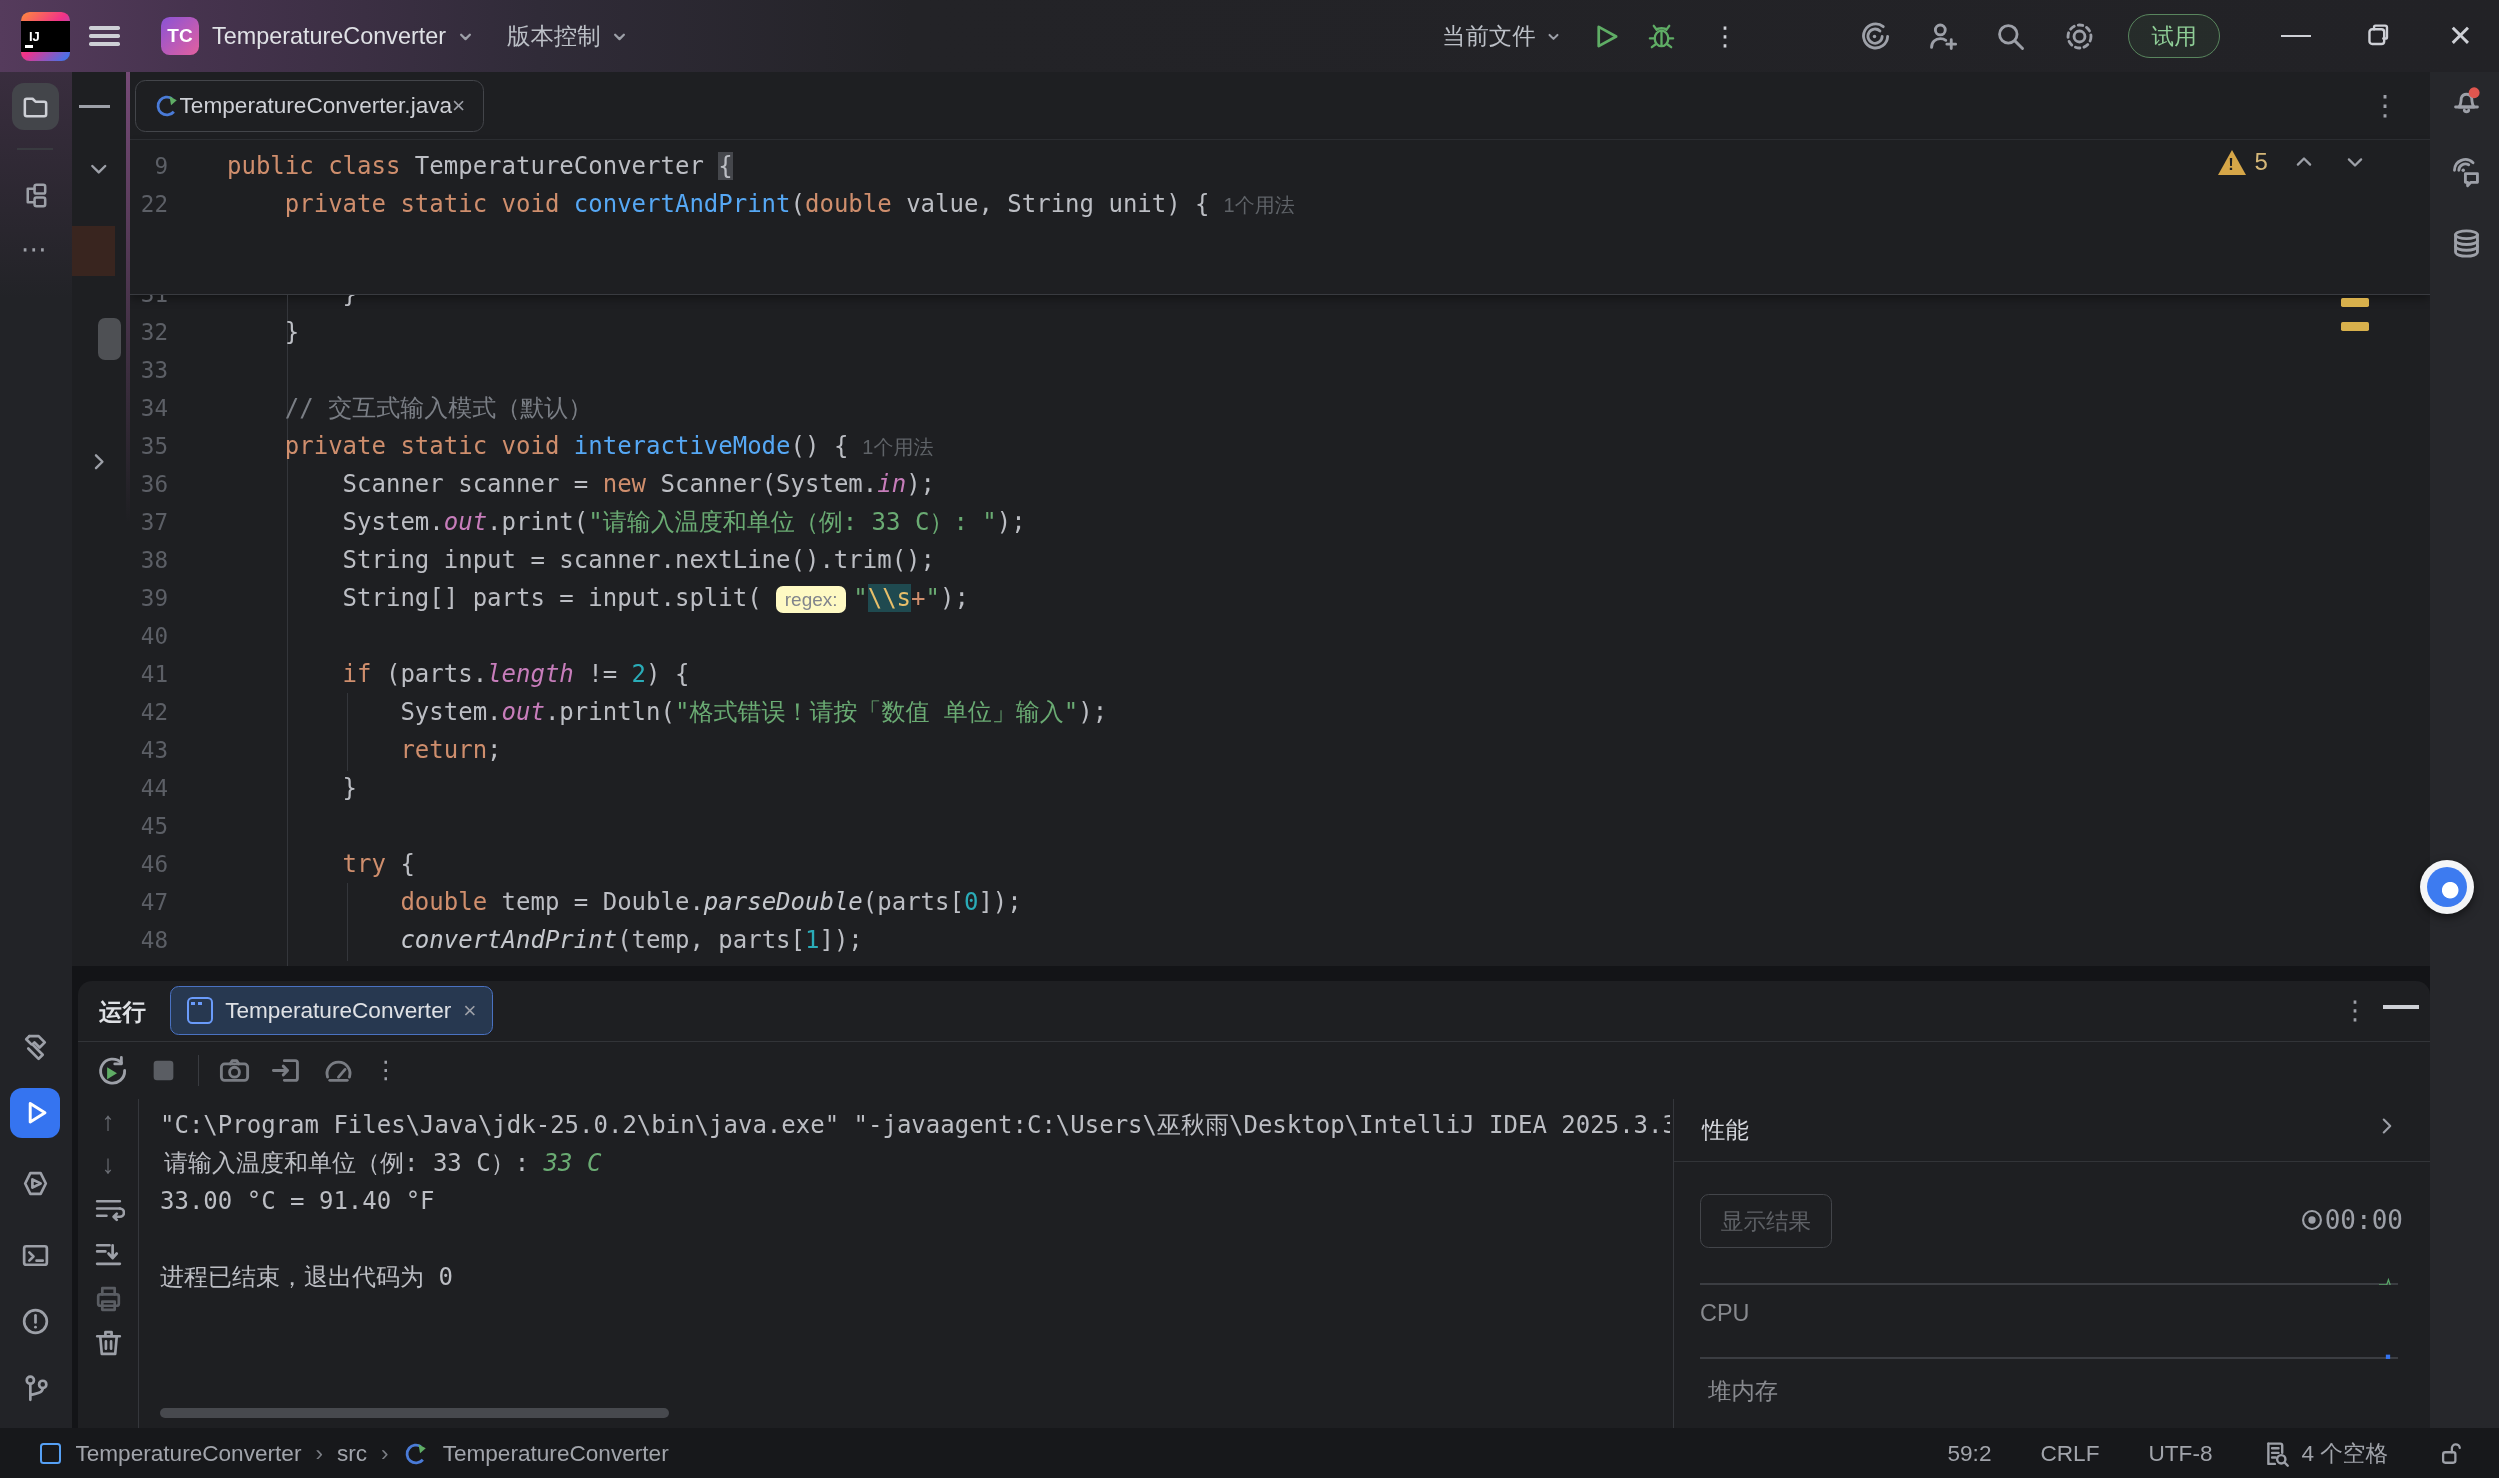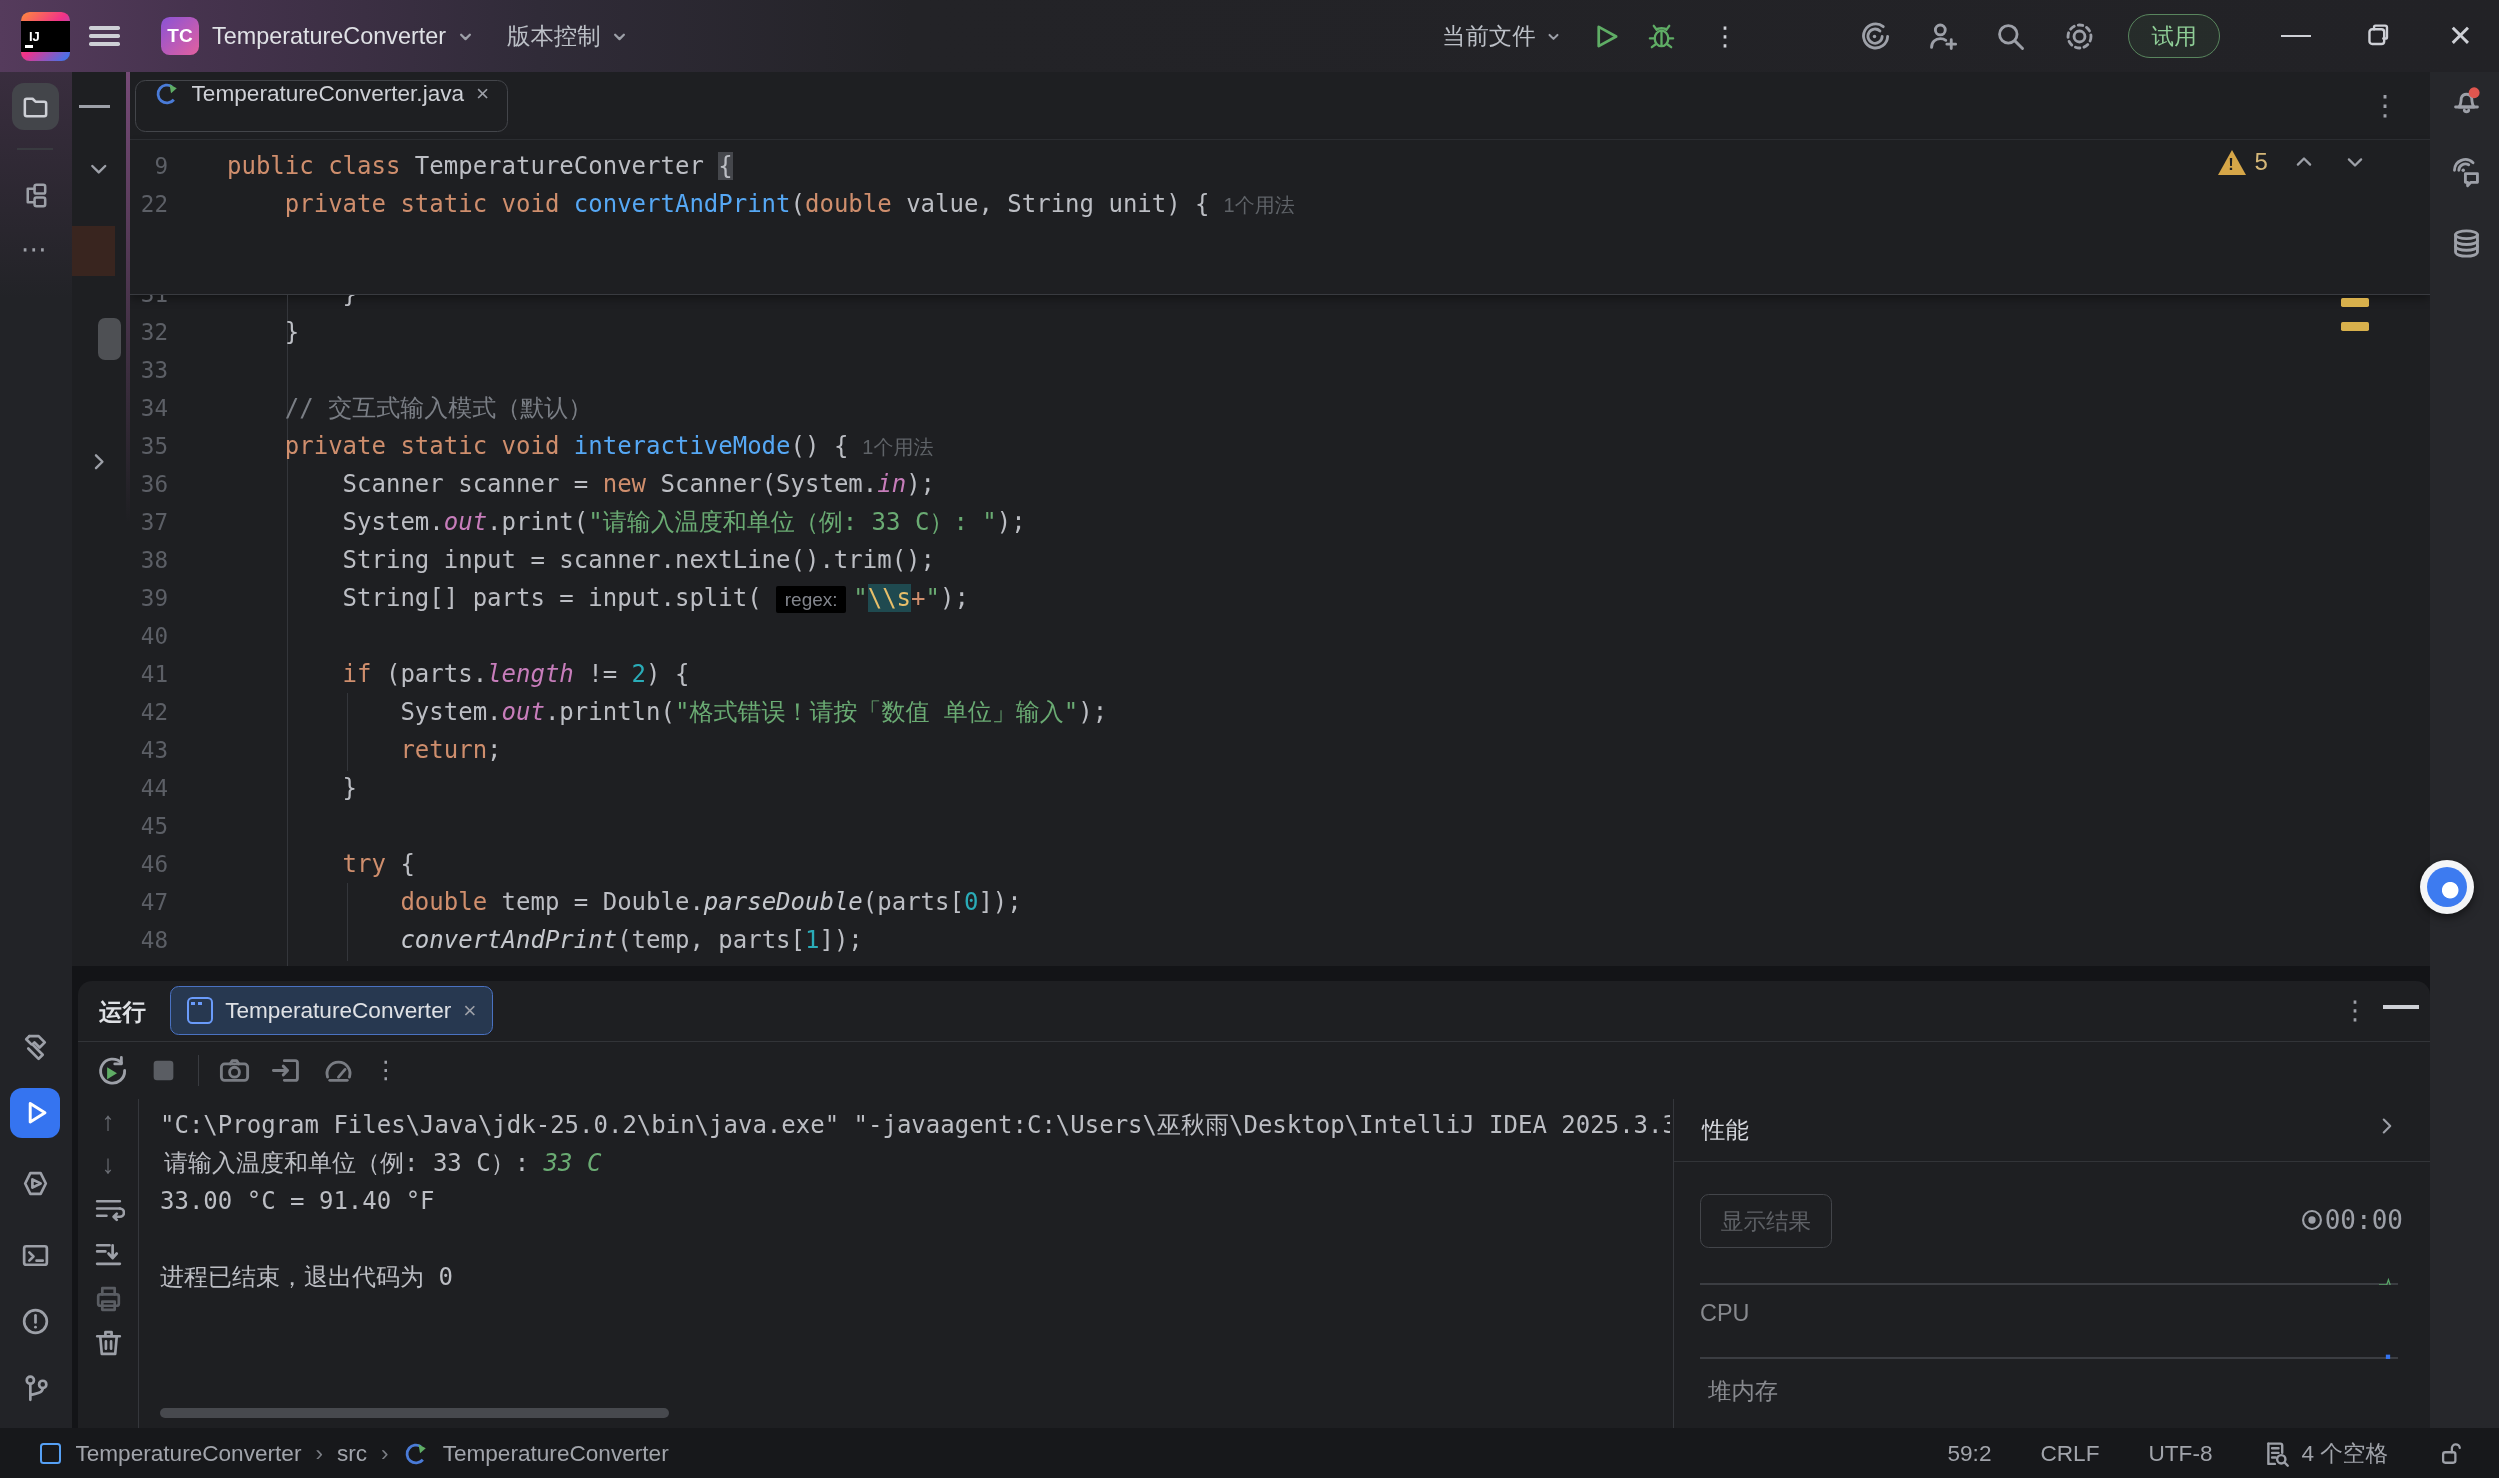--- a/index.html
+++ b/index.html
@@ -42,21 +42,21 @@
   #gutter-strip{left:72px;top:72px;width:58px;height:894px;background:#1e1f22;}
   #gutter-strip .purple{position:absolute;right:0;top:0;width:4.3px;height:451px;
     background:linear-gradient(180deg,rgba(140,85,140,.8),rgba(140,85,140,0));}
   #gutter-strip .minus{position:absolute;left:7px;top:33px;width:31px;height:2.6px;background:#9da0a8;}
   #gutter-strip .mark-red{position:absolute;left:0;top:154px;width:43px;height:50px;background:#39251f;}
   #gutter-strip .thumb{position:absolute;left:26px;top:246px;width:22.6px;height:42px;background:#4e5054;border-radius:7px;}
   
   #editor{left:130px;top:72px;width:2300px;height:894px;background:#1e1f22;overflow:hidden;}
   #tabbar{position:absolute;left:0;top:0;width:2300px;height:67px;border-bottom:0.9px solid #2d2f33;}
   #file-tab{position:absolute;left:5.2px;top:7.8px;height:50px;padding:0 17.4px;border:1.7px solid #43454a;border-radius:10.4px;
-    display:flex;align-items:flex-start;gap:12px;font-size:22.6px;color:#ced0d6;}
+    display:flex;align-items:center;font-size:22.6px;color:#ced0d6;}
   .close-x{color:#9da0a8;font-size:22.6px;}
   #tabs-more{position:absolute;right:31px;top:17.4px;color:#9da0a8;font-size:28px;}
   #sticky{position:absolute;left:0;top:68px;width:2300px;height:154px;background:#1e1f22;
     border-bottom:0.9px solid #393b40;box-shadow:0 5.2px 8.7px rgba(0,0,0,.35);}
   #sticky-rows{position:absolute;left:0;top:7px;width:2300px;}
   .code-row{height:38px;line-height:38px;display:flex;}
   .ln{width:38px;padding-right:12px;text-align:right;color:#5c5f66;
     font-family:"DejaVu Sans Mono",monospace;font-size:22.6px;flex:none;}
   .ct{white-space:pre;font-family:"DejaVu Sans Mono",monospace;font-size:24px;margin-left:47px;}
   #code-clip{position:absolute;left:0;top:223px;width:2300px;height:743px;overflow:hidden;}
@@ -66,22 +66,22 @@
   .tk-kw{color:#cf8e6d;}
   .tk-fn{color:#56a8f5;}
   .tk-itfn{color:#c5c8ce;font-style:italic;}
   .tk-fld{color:#c77dbb;font-style:italic;}
   .tk-num{color:#2aacb8;}
   .tk-str{color:#6aab73;}
   .tk-cmt{color:#7a7e85;}
   .tk-esc{color:#e8bf6a;background:#1f4a50;}
   .tk-caret{background:#45474c;color:#bcbec4;}
   .tk-hint{font-family:"Liberation Sans",sans-serif;font-size:20px;color:#5f6368;margin-left:14px;}
-  .tk-hintpill{font-family:"Liberation Sans",sans-serif;font-size:19px;color:#82858c;background:#000000;
-    border-radius:2px;padding:2.6px 8.7px;margin-right:7px;}
+  .tk-hintpill{font-family:"Liberation Sans",sans-serif;font-size:19px;color:#82858c;background:#fef9c3;
+    border-radius:7px;padding:2.6px 8.7px;margin-right:7px;}
   #inspect-widget{position:absolute;right:61px;top:76px;display:flex;align-items:center;gap:22.6px;}
   .warn-tri{width:0;height:0;border-left:14.8px solid transparent;border-right:14.8px solid transparent;
     border-bottom:25px solid #d6a648;position:relative;}
   .warn-tri:after{content:"!";position:absolute;left:-3.5px;top:5.2px;color:#1e1f22;font-size:16.5px;font-weight:bold;}
   #warn-count{color:#d5b778;font-size:24px;}
   .stripe-mark{position:absolute;right:61px;width:28px;height:8.7px;background:#d8b04c;border-radius:1.7px;}
   
   #run-card{left:78px;top:981px;width:2352px;height:447px;background:#1e1f22;border-radius:14px 14px 0 0;}
   #run-header{position:absolute;left:0;top:0;width:2352px;height:60px;border-bottom:0.9px solid #323438;}
   #run-title{position:absolute;left:21px;top:14.8px;font-size:23.4px;color:#dfe1e5;font-weight:bold;}

